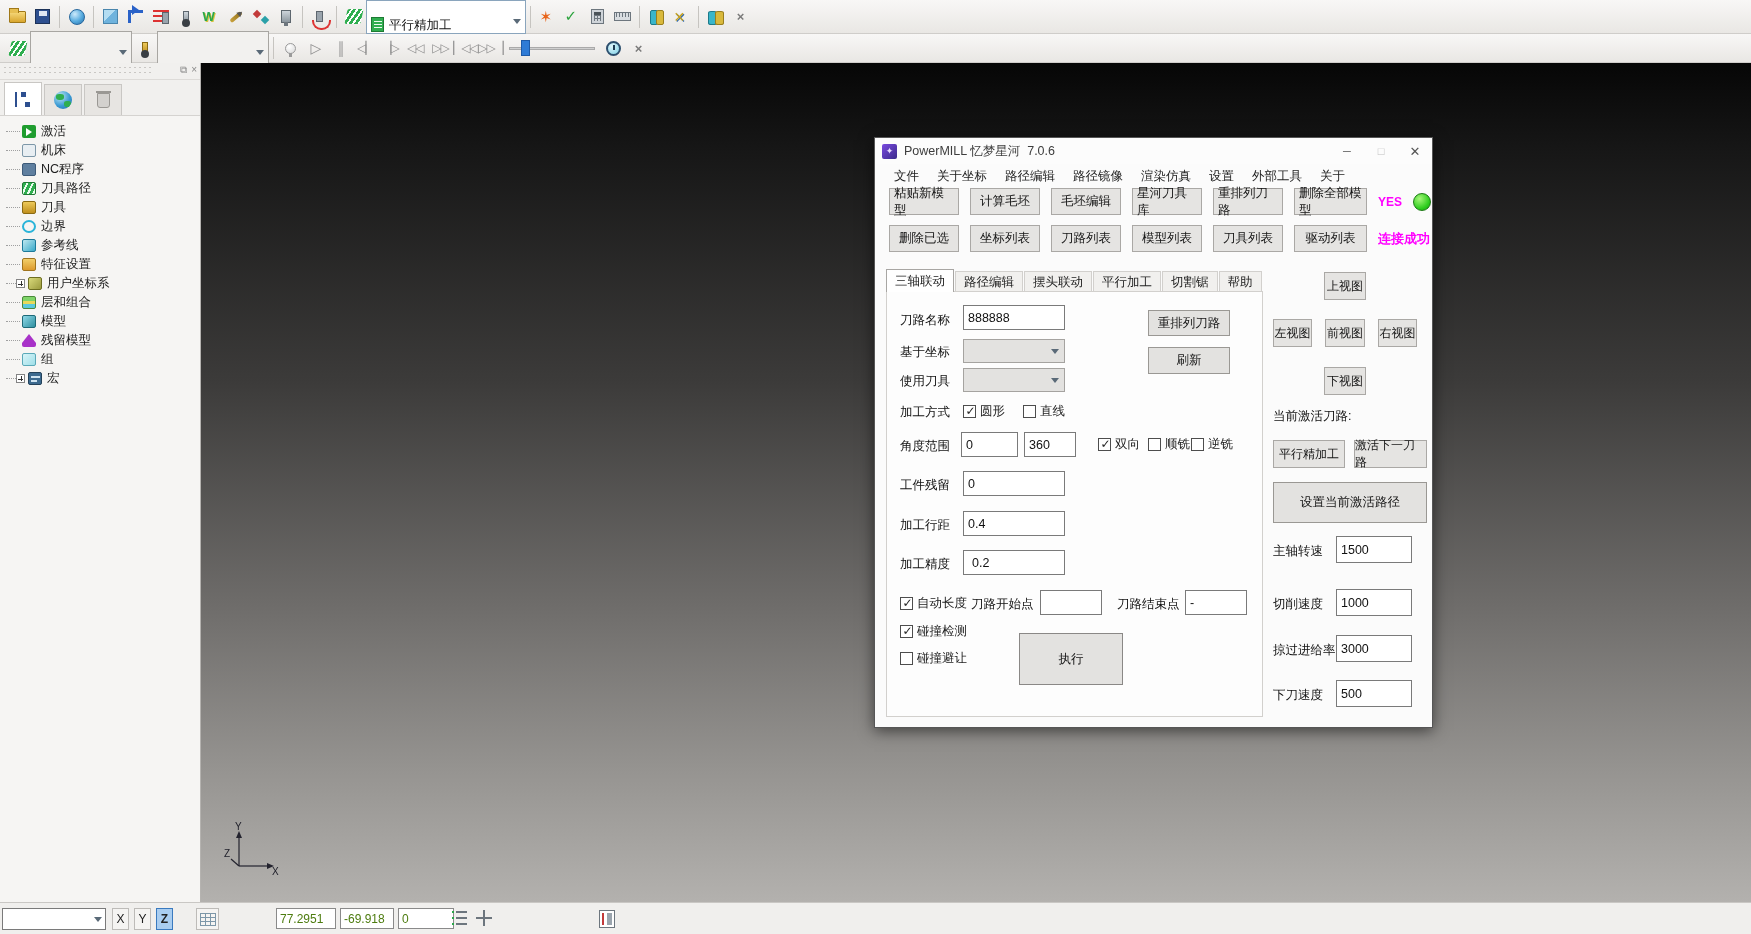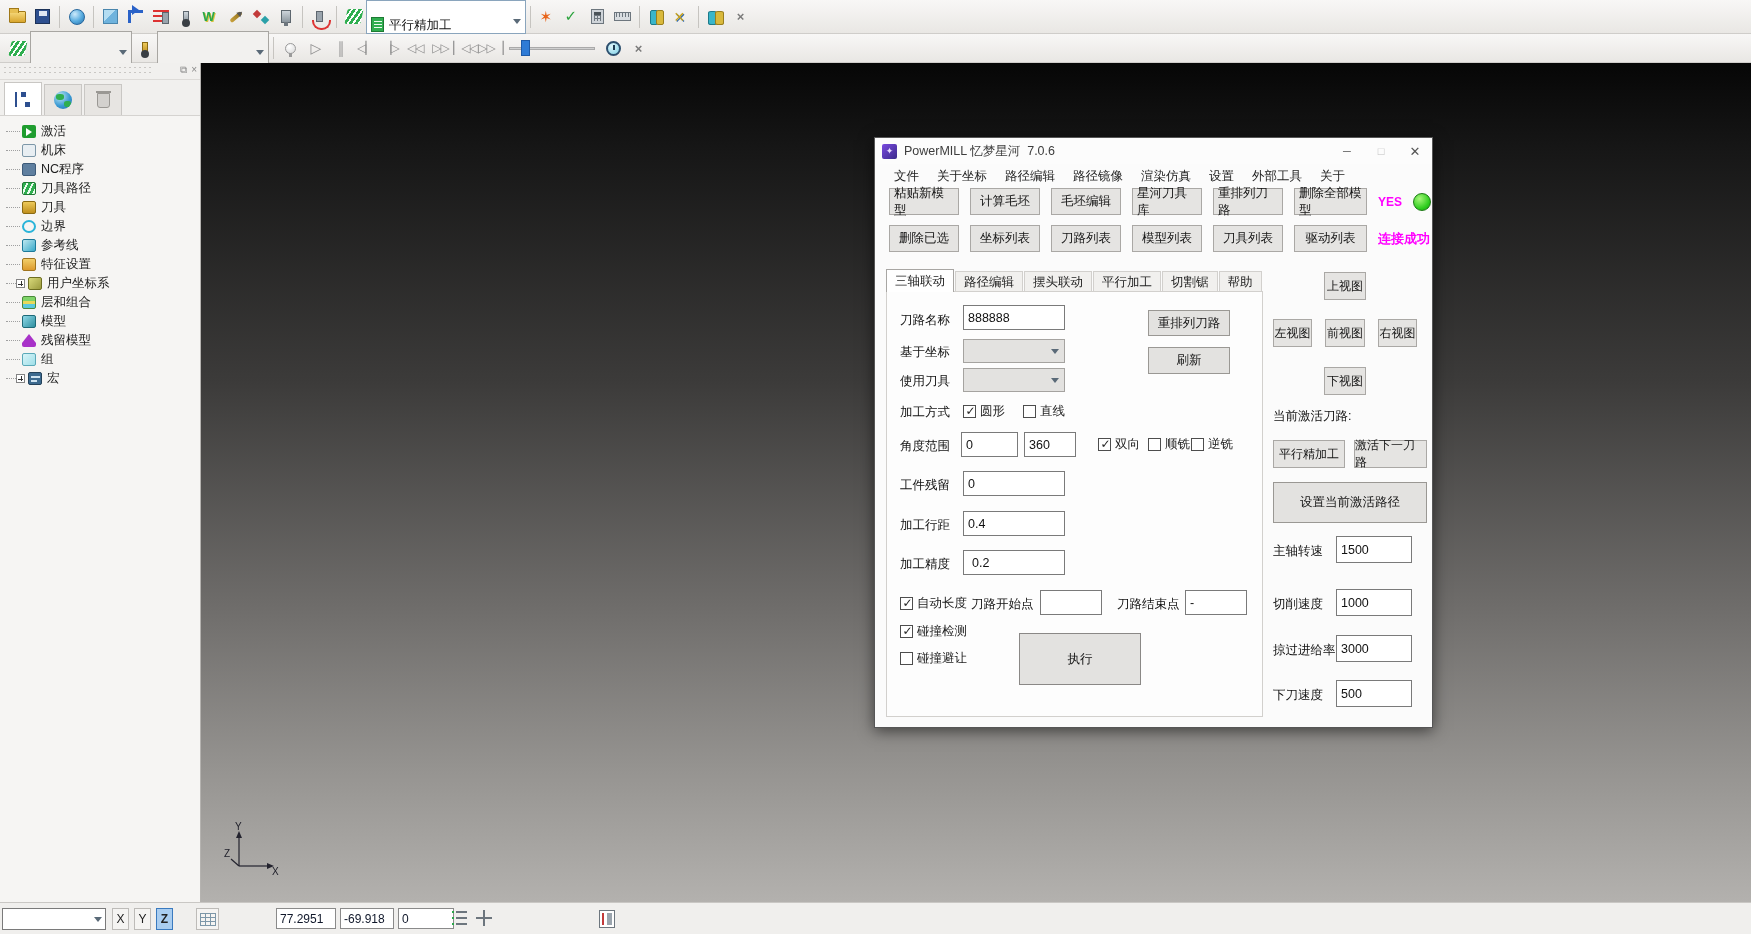--- a/index.html
+++ b/index.html
@@ -121,21 +121,21 @@
   .viewport{flex:1;position:relative;background:linear-gradient(180deg,#060606 0%,#161616 10%,#3c3b3a 38%,#6f6d6b 65%,#979592 85%,#b3b1ae 100%)}
   .axis{position:absolute;left:22px;bottom:22px}
 
   
   .statusbar{position:absolute;left:0;right:0;bottom:0;height:32px;background:#f0efed;border-top:1px solid #c9c7c4}
   .statusbar .abs{position:absolute;top:5px}
   .sb-combo{left:2px;width:104px;height:22px;background:#fff;border:1px solid #7a7a7a;display:flex;align-items:center;padding:0 3px}
   .sb-btn{width:17px;height:22px;background:#f5f4f2;border:1px solid #bdbbb8;display:flex;align-items:center;justify-content:center;font-size:12px;color:#222}
   .sb-btn.active{background:#a9cdf0;border-color:#3a7abf;font-weight:bold}
   .sb-grid{left:196px;width:23px;height:22px;border:1px solid #bdbbb8;background:repeating-linear-gradient(90deg,#7d97a8 0 1px,transparent 1px 5px) 3px 4px/16px 13px no-repeat,repeating-linear-gradient(180deg,#7d97a8 0 1px,transparent 1px 4px) 3px 4px/16px 13px no-repeat,#f5f4f2}
-  .sb-in{height:21px;background:#fff;border:1px solid #8a8a8a;font-size:12px;padding:0 3px;font-family:"Liberation Sans",sans-serif;color:#0f172a}
+  .sb-in{height:21px;background:#fff;border:1px solid #8a8a8a;font-size:12px;padding:0 3px;font-family:"Liberation Sans",sans-serif;color:#4d7c0f}
   .sb-list{left:452px;width:18px;height:20px;top:6px;background:repeating-linear-gradient(180deg,#6d767e 0 2px,transparent 2px 6px) 4px 2px/11px 14px no-repeat;position:absolute}
   .sb-list::before{content:"";position:absolute;left:0;top:2px;width:2px;height:14px;background:repeating-linear-gradient(180deg,#2aa84a 0 2px,transparent 2px 6px)}
   .sb-orient{left:475px;width:18px;height:20px;top:6px;position:absolute}
   .sb-orient::before{content:"";position:absolute;left:8px;top:1px;width:2px;height:16px;background:#6d767e}
   .sb-orient::after{content:"";position:absolute;left:1px;top:8px;width:16px;height:2px;background:#6d767e}
   .sb-clip{left:599px;width:16px;height:18px;border:1px solid #6d767e;background:#fff;position:absolute;top:7px}
   .sb-clip::before{content:"";position:absolute;left:2px;top:2px;width:2px;height:12px;background:#c23a3a}
   .sb-clip::after{content:"";position:absolute;left:7px;top:2px;width:5px;height:12px;background:#9aa4ad}
 
   
@@ -498,21 +498,21 @@
 
       <span class="cb" style="left:13px;top:331px">
           <span class="cbox on"></span>
           <span>碰撞检测</span>
         </span>
       <span class="cb" style="left:13px;top:358px">
           <span class="cbox"></span>
           <span>碰撞避让</span>
         </span>
 
-      <span class="bigbtn" style="left:132px;top:341px;width:122px;height:52px;border-color:#8a8886">执行</span>
+      <span class="bigbtn" style="left:132px;top:341px;width:104px;height:52px;border-color:#8a8886">执行</span>
 
       <span class="bigbtn" style="left:261px;top:18px;width:82px;height:26px">重排列刀路</span>
       <span class="bigbtn" style="left:261px;top:55px;width:82px;height:27px">刷新</span>
     </div>
 
     <div class="rcol">
       <span class="vbtn" style="left:449px;top:134px;width:42px">上视图</span>
       <span class="vbtn" style="left:398px;top:181px;width:39px">左视图</span>
       <span class="vbtn" style="left:450px;top:181px;width:40px">前视图</span>
       <span class="vbtn" style="left:503px;top:181px;width:39px">右视图</span>

